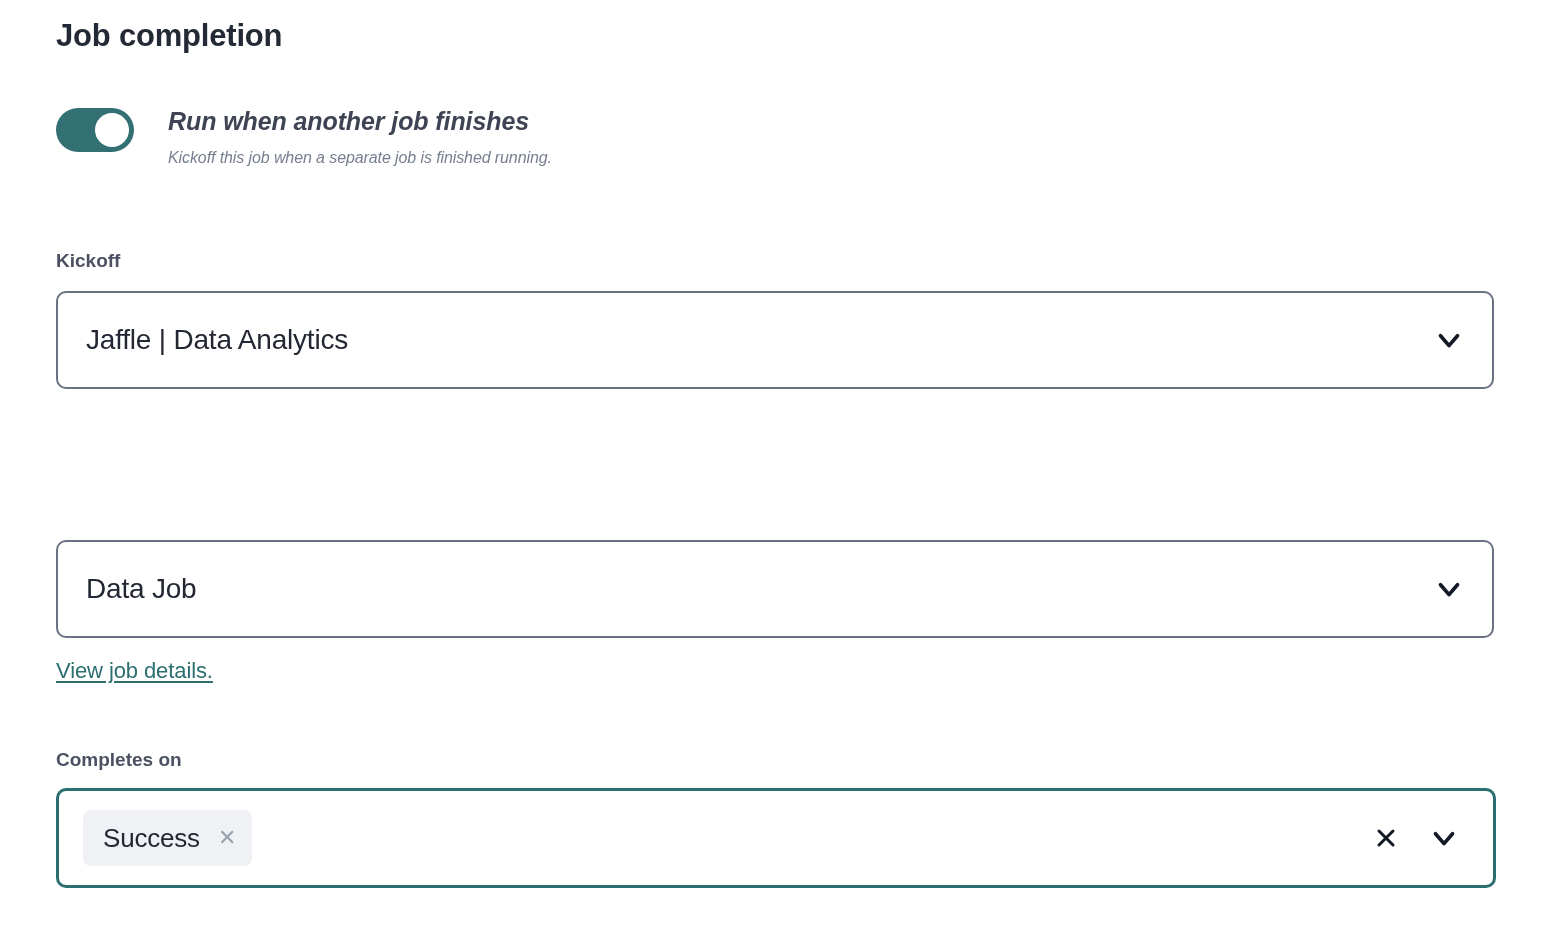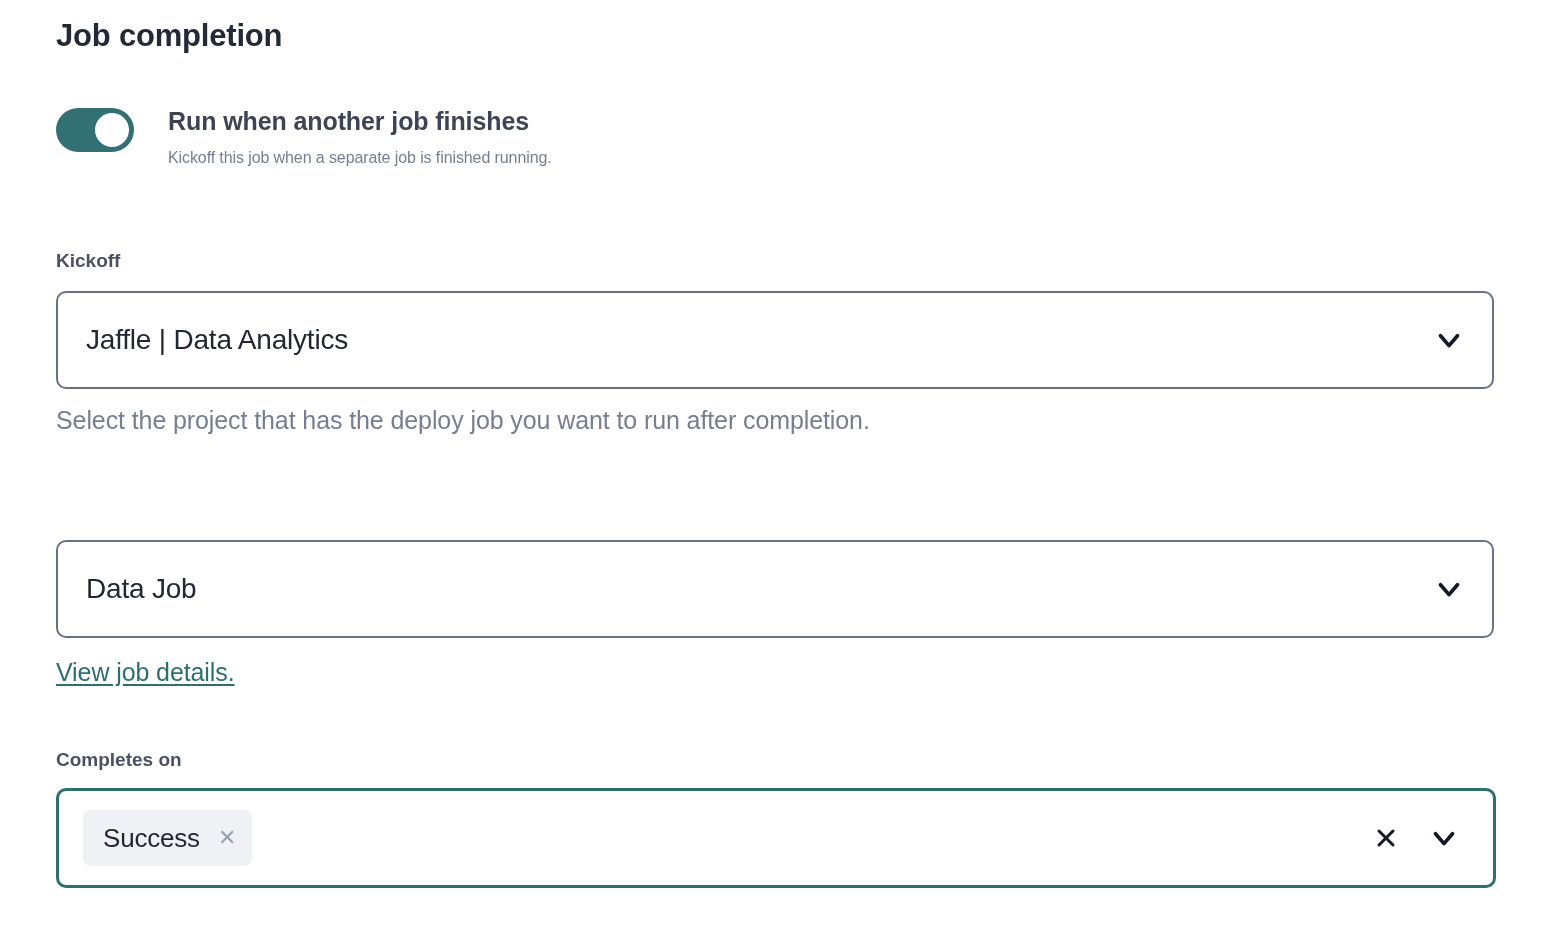--- a/index.html
+++ b/index.html
@@ -59,20 +59,21 @@
     top: 5px;
     left: 39px;
     width: 34px;
     height: 34px;
     border-radius: 50%;
     background: #ffffff;
   }
   .toggle-text {
     margin-left: 34px;
     padding-top: 0px;
+    font-style: italic;
   }
   .toggle-label {
     font-size: 25px;
     font-weight: bold;
     color: #3e4453;
     line-height: 1.26;
     letter-spacing: -0.1px;
     white-space: nowrap;
   }
   .toggle-desc {
@@ -147,21 +148,21 @@
     letter-spacing: -0.1px;
     line-height: 1.26;
     white-space: nowrap;
   }
 
   
   .job-link {
     position: absolute;
     left: 56px;
     top: 657px;
-    font-size: 25px;
+    font-size: 22px;
     color: #2d6e70;
     text-decoration: underline;
     text-underline-offset: 3px;
     letter-spacing: -0.1px;
     line-height: 1.26;
     cursor: pointer;
     white-space: nowrap;
   }
 
   
@@ -255,21 +256,20 @@
 
   <div class="select-box select-project">
     <div class="select-value">Jaffle | Data Analytics</div>
     <div class="chevron">
       <svg width="34" height="34" viewBox="0 0 24 24" fill="none" stroke="#131a26" stroke-width="2.6" stroke-linecap="round" stroke-linejoin="round">
         <polyline points="6 9 12 16 18 9"></polyline>
       </svg>
     </div>
   </div>
 
-  <div class="helper-text">Select the project that has the deploy job you want to run after completion.</div>
 
   <div class="field-label label-job">Job</div>
 
   <div class="select-box select-job">
     <div class="select-value">Data Job</div>
     <div class="chevron">
       <svg width="34" height="34" viewBox="0 0 24 24" fill="none" stroke="#131a26" stroke-width="2.6" stroke-linecap="round" stroke-linejoin="round">
         <polyline points="6 9 12 16 18 9"></polyline>
       </svg>
     </div>

